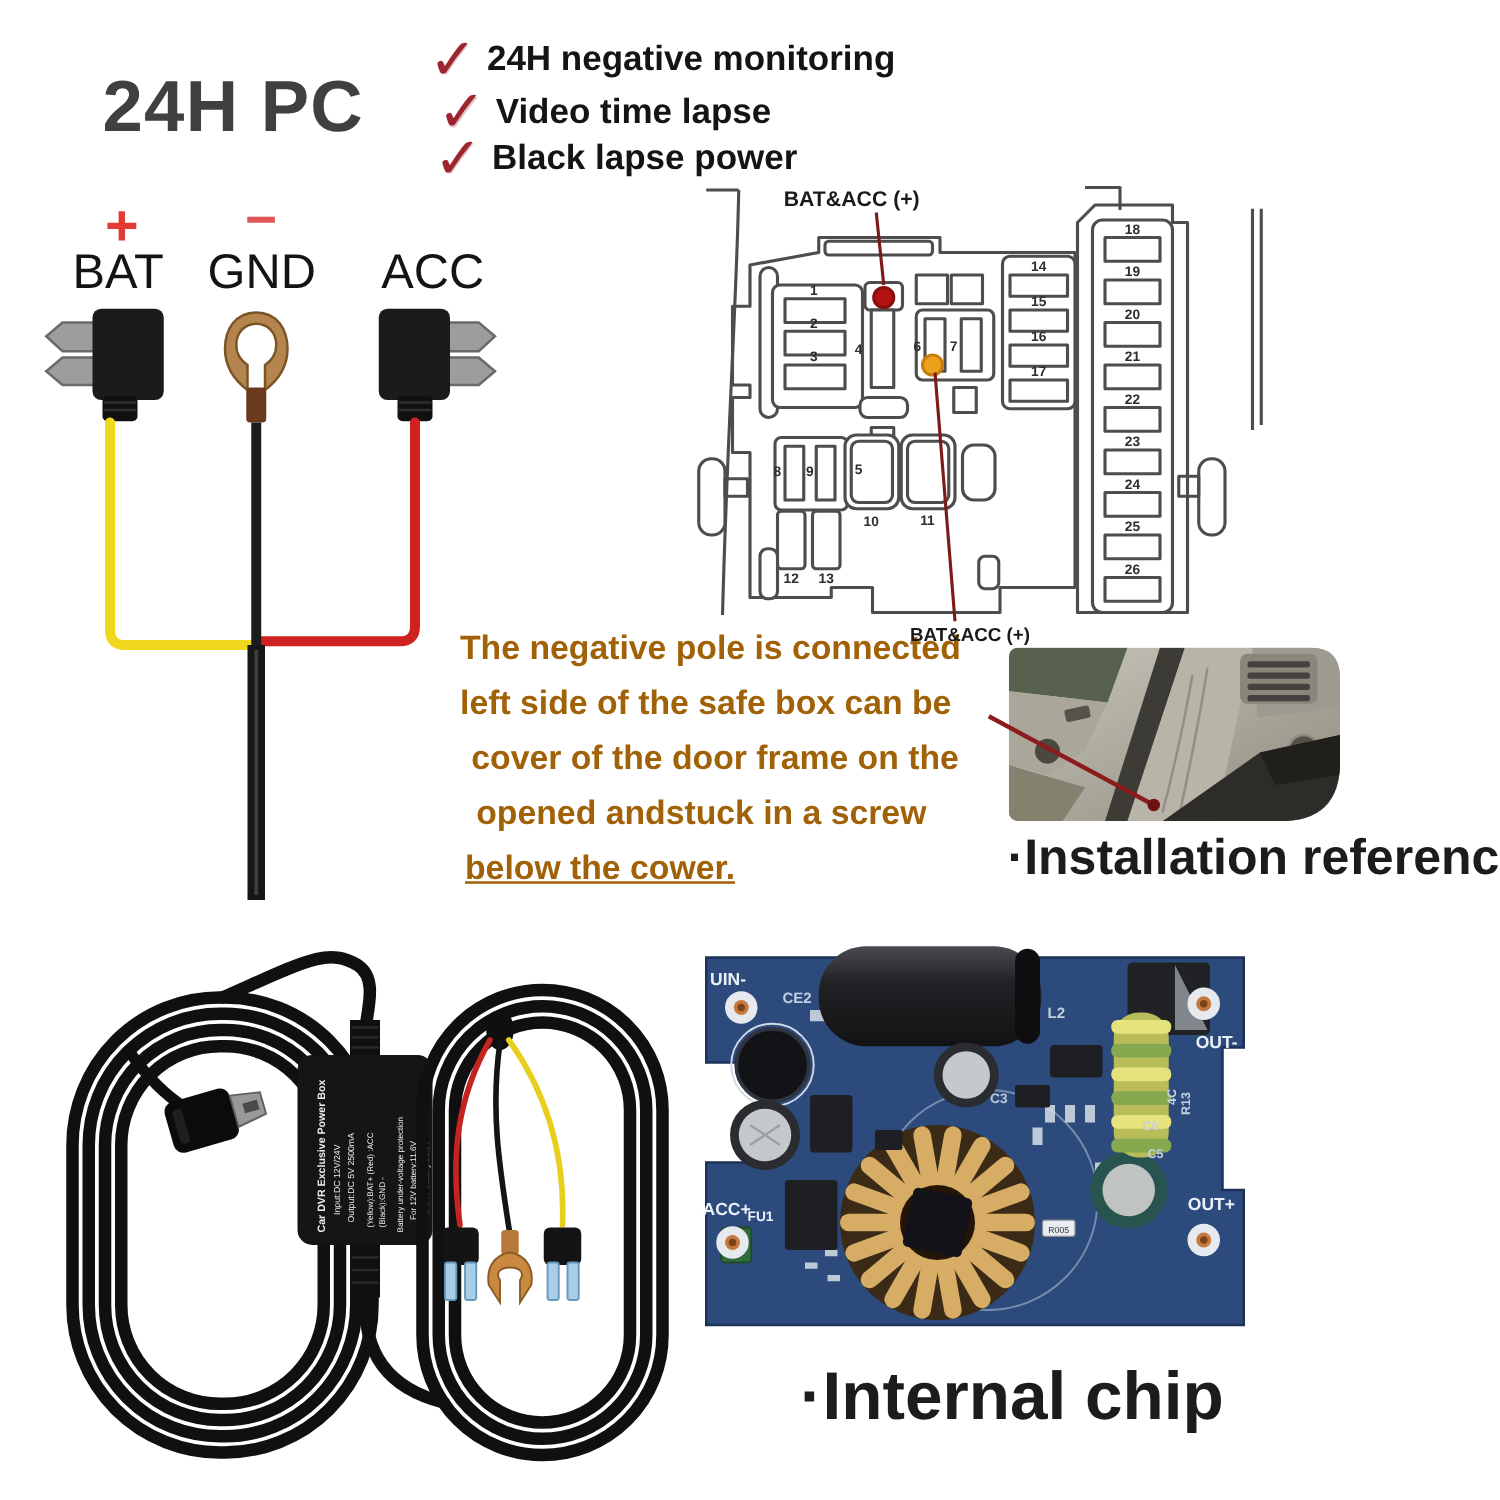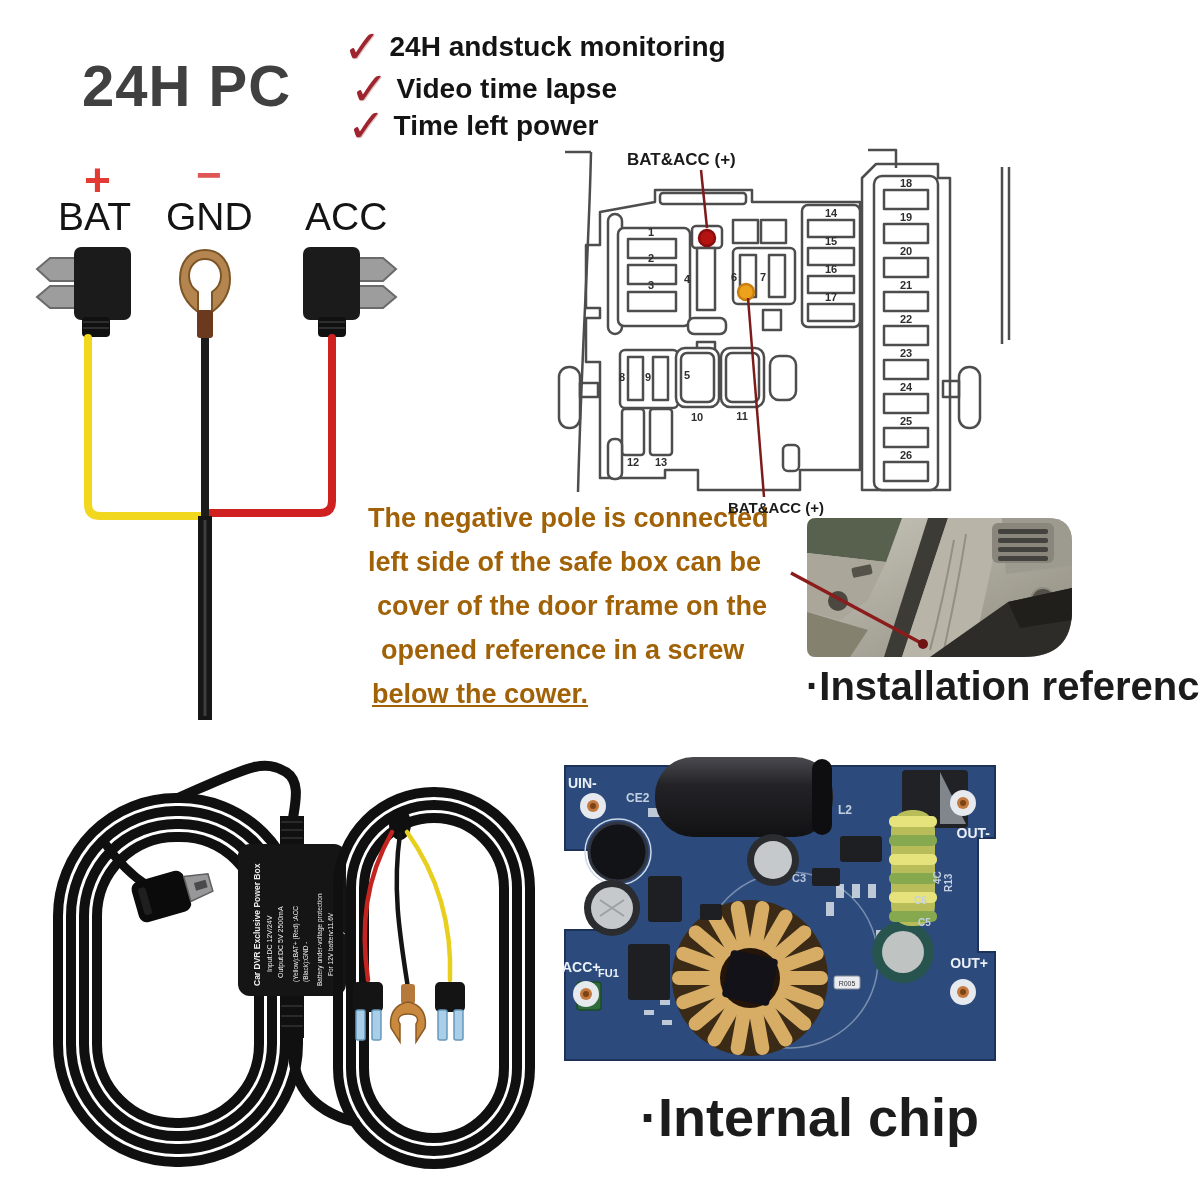--- a/index.html
+++ b/index.html
@@ -22,36 +22,36 @@
 </style>
 </head>
 <body>
 
 <div id="stage">
 
   <div id="title" class="abs">24H PC</div>
 
   <div class="feature" style="left:343px;top:24px;">
     <span class="check">✓</span>
-    <span class="lbl">24H andstuck monitoring</span>
+    <span class="lbl">24H negative monitoring</span>
   </div>
   <div class="feature" style="left:350px;top:66px;">
     <span class="check">✓</span>
     <span class="lbl">Video time lapse</span>
   </div>
   <div class="feature" style="left:347px;top:103px;">
     <span class="check">✓</span>
-    <span class="lbl">Time left power</span>
+    <span class="lbl">Black lapse power</span>
   </div>
 
   <div id="note" class="abs">
     <div class="nline">The negative pole is connected</div>
     <div class="nline">left side of the safe box can be</div>
     <div class="nline" style="padding-left:9px;">cover of the door frame on the</div>
-    <div class="nline" style="padding-left:13px;">opened reference in a screw</div>
+    <div class="nline" style="padding-left:13px;">opened andstuck in a screw</div>
     <div class="nline" style="padding-left:4px;text-decoration:underline;">below the cower.</div>
   </div>
 
   <div id="cap-install" class="abs caption">·Installation reference</div>
   <div id="cap-chip" class="abs caption">·Internal chip</div>
 
   <svg class="abs" style="left:0;top:0;" width="1200" height="1200" viewBox="0 0 1200 1200">
     <defs>
       <linearGradient id="instGrad" x1="0" y1="0" x2="1" y2="1">
         <stop offset="0" stop-color="#c8c5ba"></stop>

